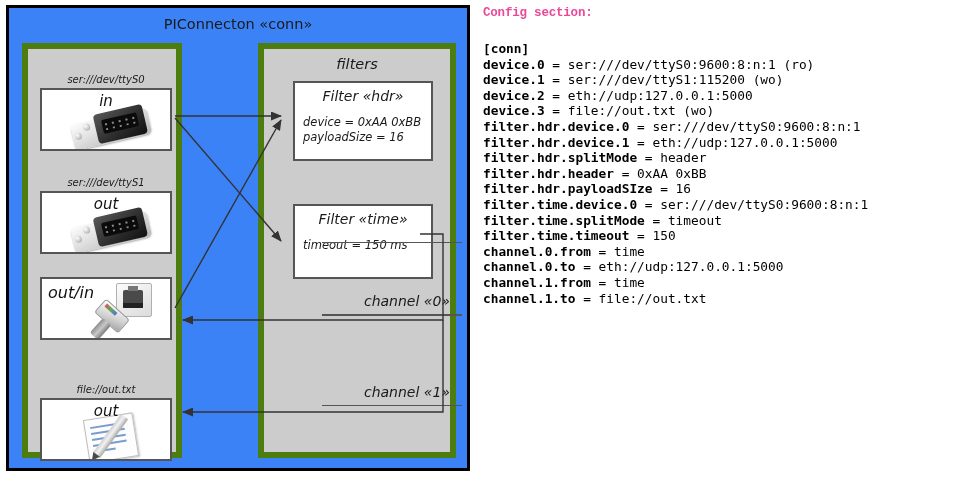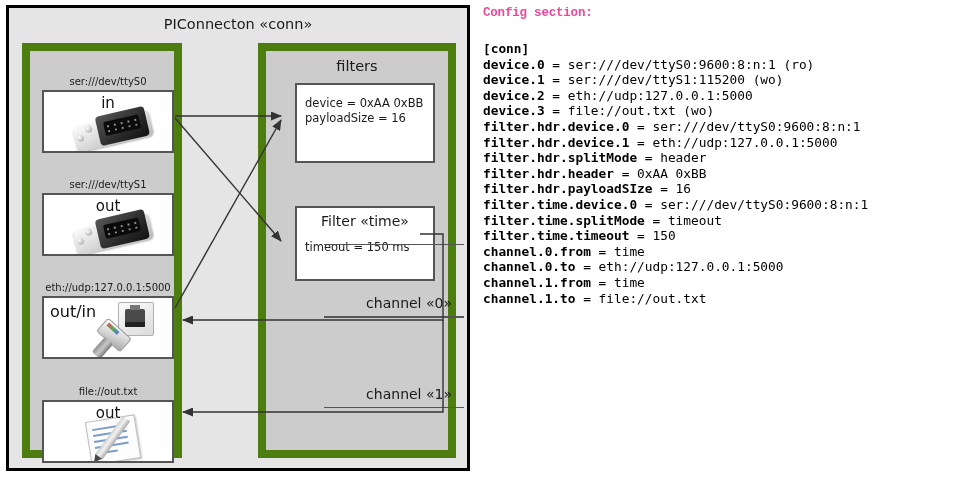--- a/index.html
+++ b/index.html
@@ -2,27 +2,27 @@
 <html><head>
 <meta charset="utf-8">
 <style>
   html,body{margin:0;padding:0;background:#ffffff;}
   body{width:964px;height:484px;position:relative;overflow:hidden;
        font-family:"DejaVu Sans","Liberation Sans",sans-serif;
        -webkit-font-smoothing:antialiased;}
 
   
   #diagram{position:absolute;left:6px;top:5px;width:464px;height:466px;
-           border:3px solid #000;background:#e5e5e5;box-sizing:border-box;}
+           border:3px solid #000;background:#3b82f6;box-sizing:border-box;}
   #diagram-title{position:absolute;left:0;top:8px;width:100%;text-align:center;
                  font-size:14.5px;color:#1a1a1a;}
 
   
-  .group{position:absolute;background:#cccccc;border:8px solid #4d7c0f;
-         box-sizing:border-box;}
+  .group{position:absolute;background:#cccccc;border:6px solid #4d7c0f;
+         box-sizing:border-box;font-style:italic;}
   #devices-group{left:13px;top:35px;width:160px;height:415px;}
   #filters-group{left:249px;top:35px;width:198px;height:415px;}
   #filters-title{position:absolute;left:0;top:7px;width:100%;text-align:center;
                  font-size:14.5px;color:#1a1a1a;}
 
   
   .device{position:absolute;left:12px;width:132px;}
   .device-label{font-size:10px;color:#1a1a1a;text-align:center;
                 line-height:17px;white-space:nowrap;}
   .device-label.wide{margin-left:-12px;width:156px;}
@@ -158,21 +158,20 @@
           <span class="shell"></span>
             <span class="hood"></span>
             <span class="pins"></span>
           <span class="screw s1"></span>
             <span class="screw s2"></span>
         </span>
       </div>
     </div>
 
     <div class="device" id="device-eth">
-      <div class="device-label wide">eth://udp:127.0.0.1:5000</div>
       <div class="device-box">
         <span class="device-dir left">out/in</span>
         <span class="ethicon">
           <span class="jack"></span>
             <span class="plug"></span>
             <span class="cable"></span>
         </span>
       </div>
     </div>
 
@@ -191,20 +190,21 @@
           <span class="pencil"></span>
         </span>
       </div>
     </div>
   </div>
 
   <div class="group" id="filters-group">
     <div id="filters-title">filters</div>
 
     <div class="filter" id="filter-hdr">
+      <div class="filter-title">Filter «hdr»</div>
       <div class="filter-prop first">device = 0xAA 0xBB</div>
       <div class="filter-prop">payloadSize = 16</div>
     </div>
 
     <div class="filter" id="filter-time">
       <div class="filter-title">Filter «time»</div>
       <div class="filter-prop first">timeout = 150 ms</div>
     </div>
 
     <div class="channel-box" id="channel0-box">

